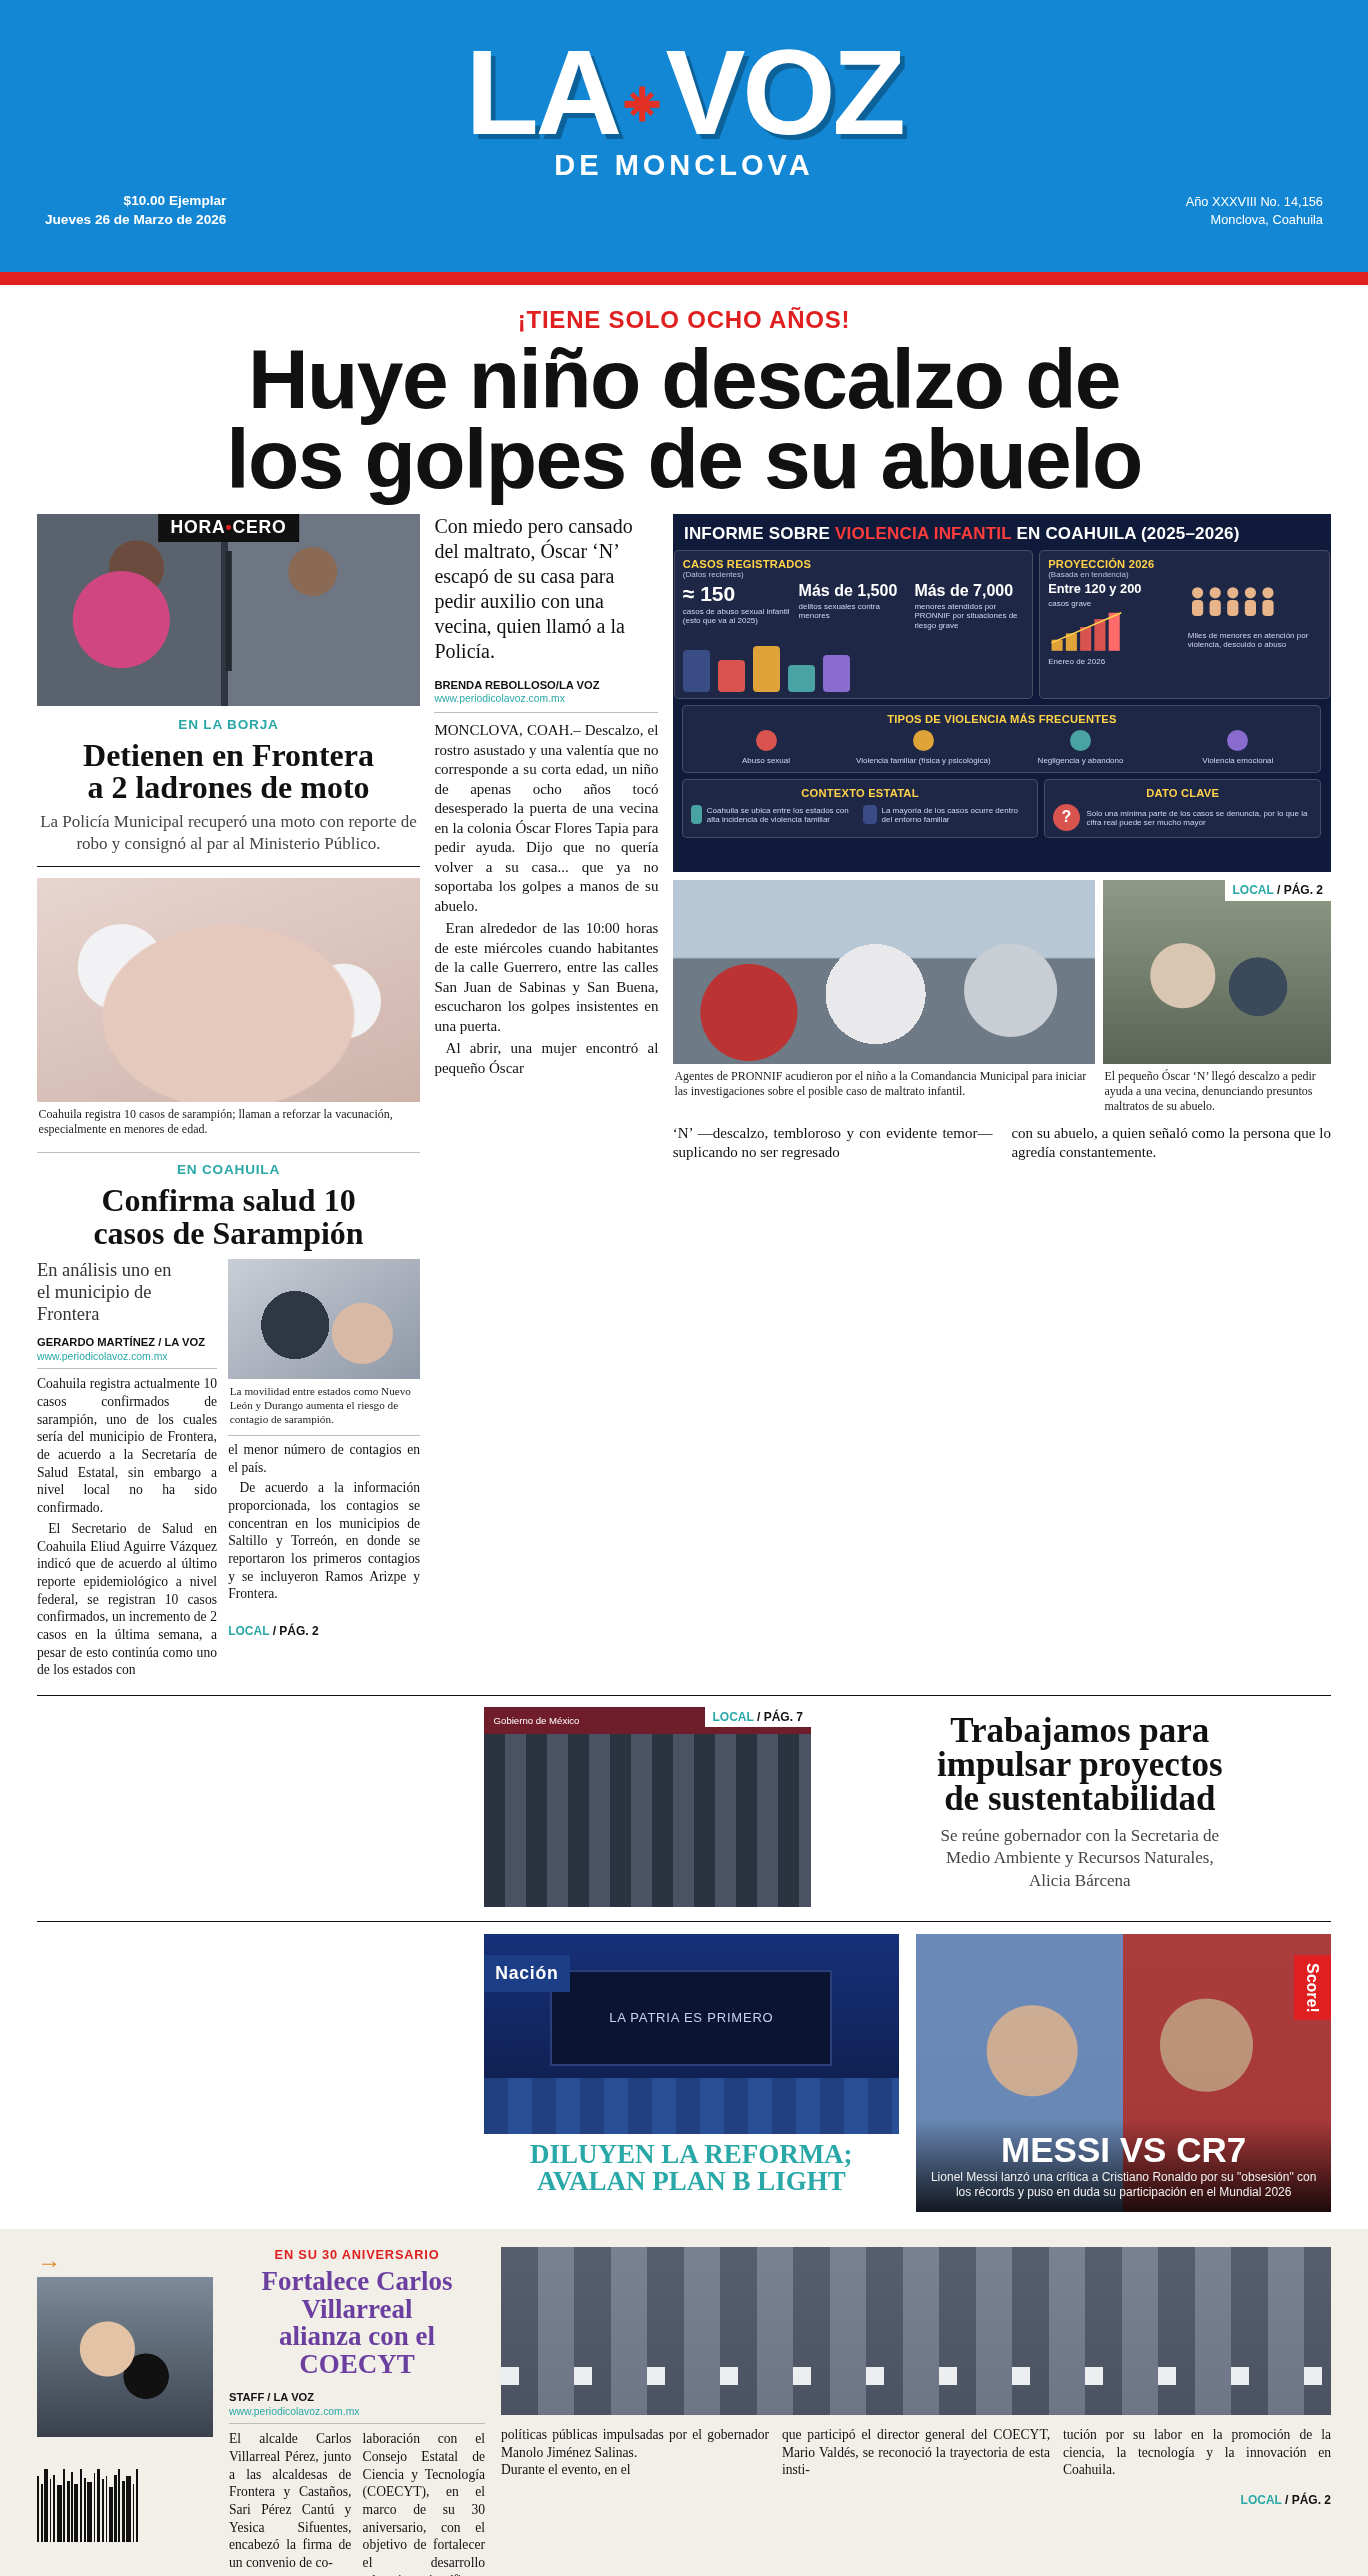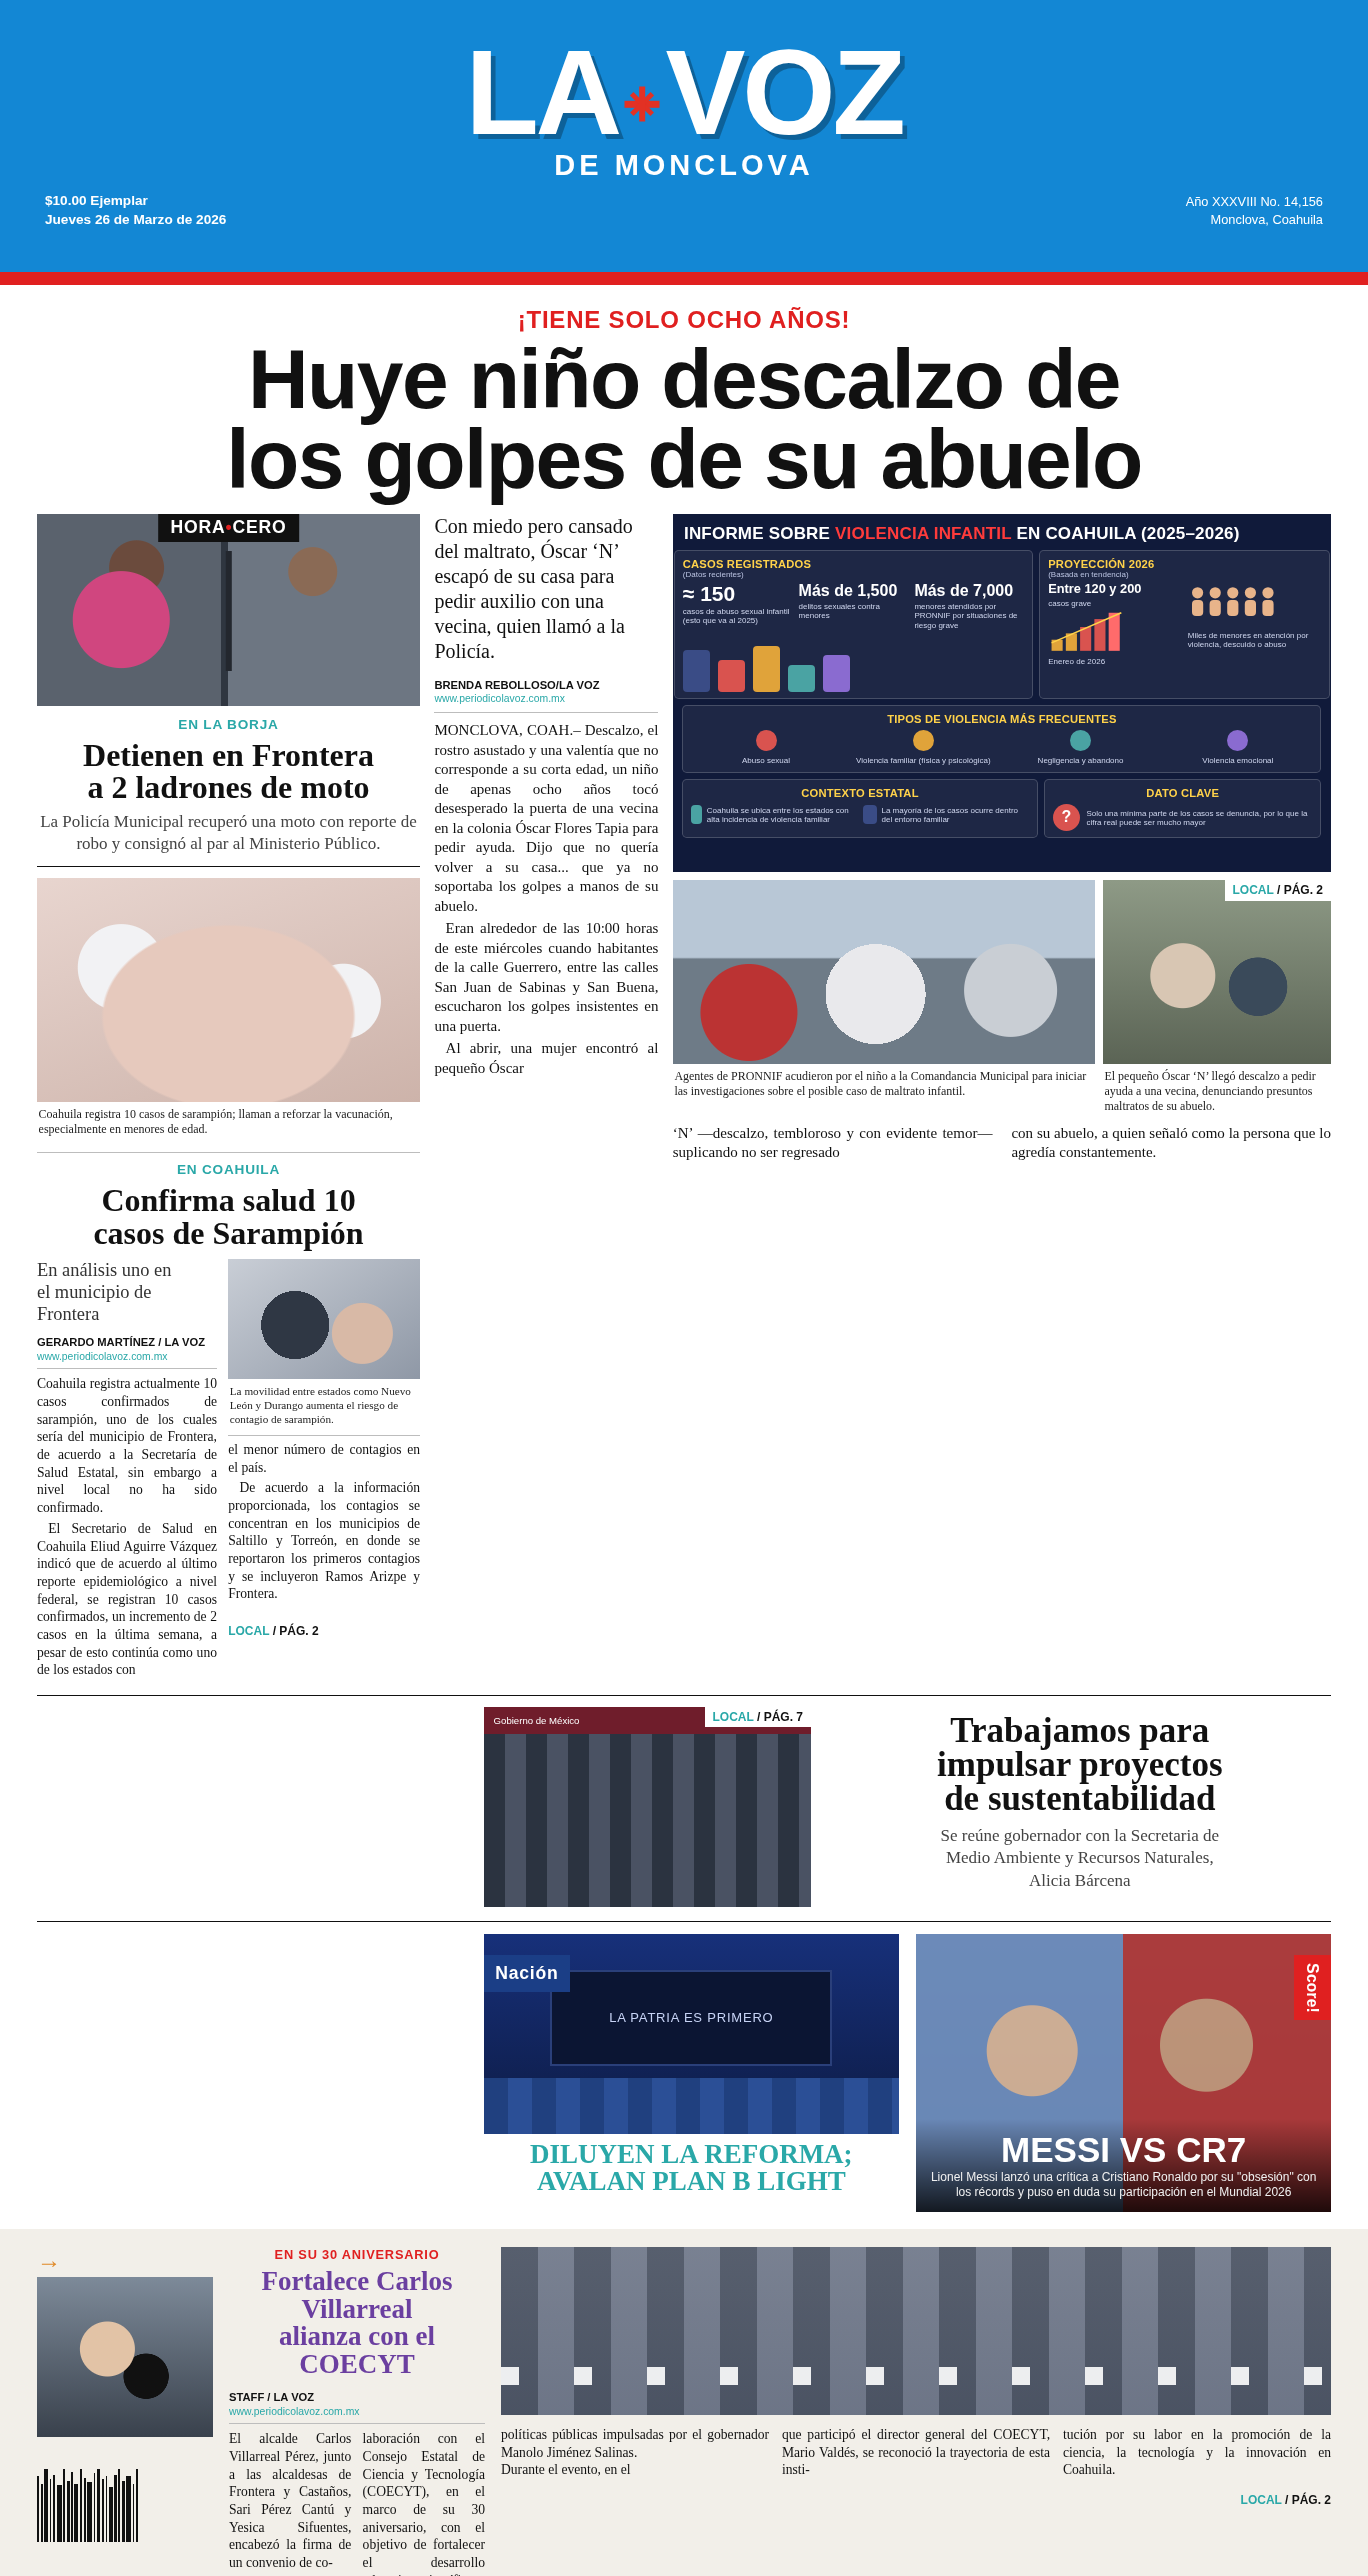--- a/index.html
+++ b/index.html
@@ -10,21 +10,21 @@
   .masthead{background:#1387d4;height:272px;position:relative;}
   .masthead .logo-wrap{position:absolute;left:0;right:0;top:38px;text-align:center;}
   .logo-text{font-family:"Liberation Sans", sans-serif;font-weight:bold;font-size:120px;letter-spacing:-3.2px;color:#fff;line-height:0.9;
              text-shadow:4.8px 4.8px 0 rgba(0,0,0,0.28);}
   .logo-star{display:inline-block;width:37px;height:37px;position:relative;margin:0 4.8px;vertical-align:11.2px;}
   .logo-star:before,.logo-star:after{content:"";position:absolute;left:50%;top:50%;width:35px;height:6.4px;background:#e23124;transform:translate(-50%,-50%);}
   .logo-star:after{transform:translate(-50%,-50%) rotate(90deg);}
   .logo-star span{position:absolute;left:50%;top:50%;width:29px;height:4.8px;background:#e23124;transform:translate(-50%,-50%) rotate(45deg);}
   .logo-star span.b{transform:translate(-50%,-50%) rotate(-45deg);}
   .logo-sub{font-family:"Liberation Sans", sans-serif;font-weight:bold;font-size:29px;letter-spacing:4px;color:#fff;text-align:center;margin-top:3.2px;}
-  .mast-left{position:absolute;left:45px;bottom:42px;color:#fff;font-family:"Liberation Sans", sans-serif;font-size:13.6px;line-height:1.45;font-weight:bold;}
+  .mast-left{position:absolute;left:45px;bottom:42px;color:#fff;font-family:"Liberation Sans", sans-serif;font-size:13.6px;line-height:1.45;font-weight:bold;text-align:right;}
   .mast-right{position:absolute;right:45px;bottom:42px;color:#fff;font-family:"Liberation Sans", sans-serif;font-size:12.8px;line-height:1.45;text-align:right;}
   .red-rule{height:12.8px;background:#e02020;}
 
   
   .kicker-main{text-align:center;color:#e02020;font-family:"Liberation Sans", sans-serif;font-weight:bold;font-size:24px;letter-spacing:0.8px;margin:21px 0 4.8px;}
   .headline{font-family:"Liberation Sans", sans-serif;font-weight:bold;font-size:84px;line-height:0.96;text-align:center;letter-spacing:-1.6px;color:#111;margin:0 32px 14.4px;}
 
   
   .wrap{padding:0 37px;}
   .row{display:flex;}

